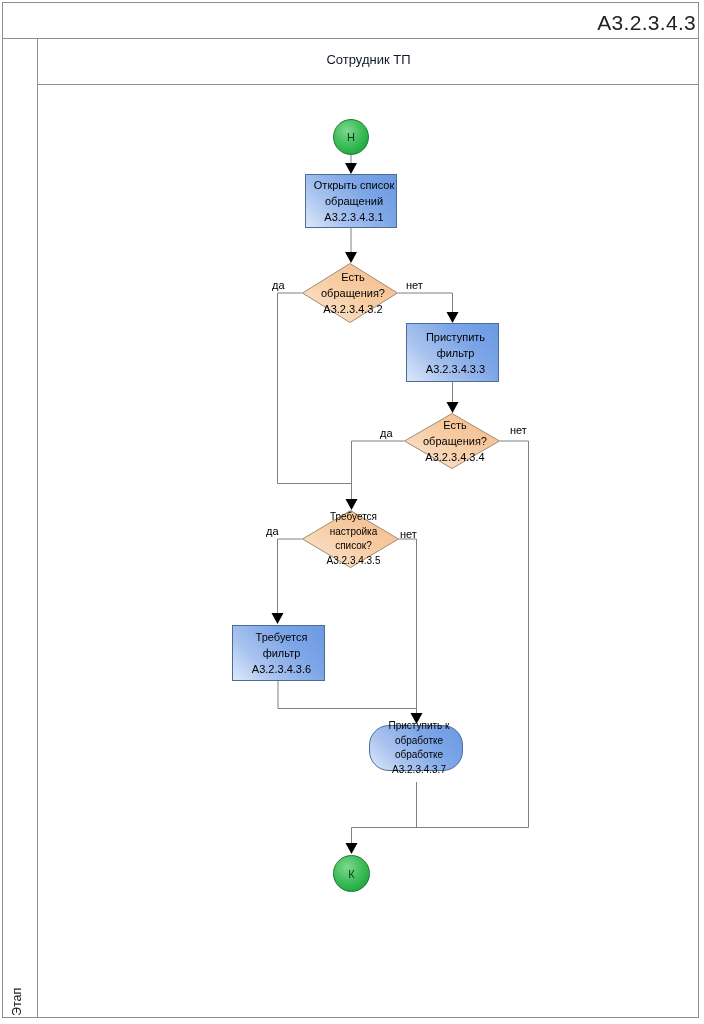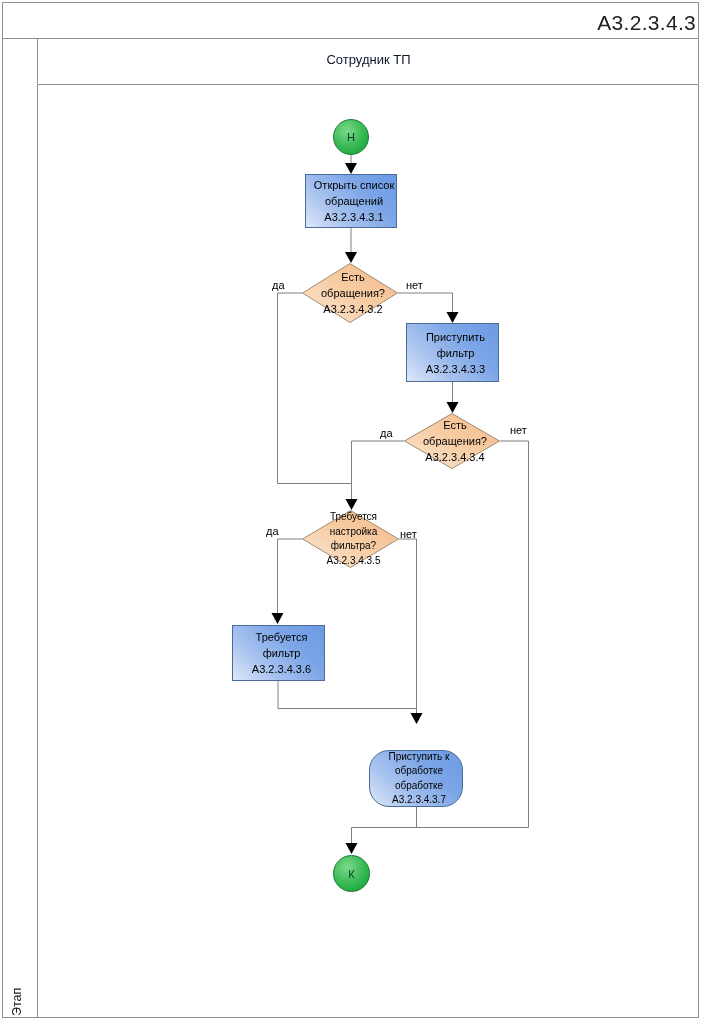--- a/index.html
+++ b/index.html
@@ -154,34 +154,34 @@
     </div>
   </div>
 
   <div class="node" style="left:302px; top:510px; width:97px; height:58px;">
     <svg class="decision-shape" width="97" height="58" viewBox="0 0 97 58">
       <polygon points="48.5,0.5 96.5,29 48.5,57.5 0.5,29" fill="url(#diamondGrad)" stroke="#a08b70" stroke-width="1"></polygon>
     </svg>
     <div class="node-text compact">
       <div>Требуется</div>
       <div>настройка</div>
-      <div>фильтра?</div>
+      <div>список?</div>
       <div>А3.2.3.4.3.5</div>
     </div>
   </div>
 
   <div class="node task" style="left:232px; top:625px; width:93px; height:56px;">
     <div class="node-text">
       <div>Требуется</div>
       <div>фильтр</div>
       <div>А3.2.3.4.3.6</div>
     </div>
   </div>
 
-  <div class="node task" style="left:369px; top:750px; width:94px; height:57px;border-radius:20px;">
+  <div class="node task" style="left:369px; top:725px; width:94px; height:46px;border-radius:20px;">
     <div class="node-text compact">
       <div>Приступить к</div>
       <div>обработке</div>
       <div>обработке</div>
       <div>А3.2.3.4.3.7</div>
     </div>
   </div>
 
   <div class="node event" style="left:333px; top:855px; width:37px; height:37px;">
     <span>К</span>

